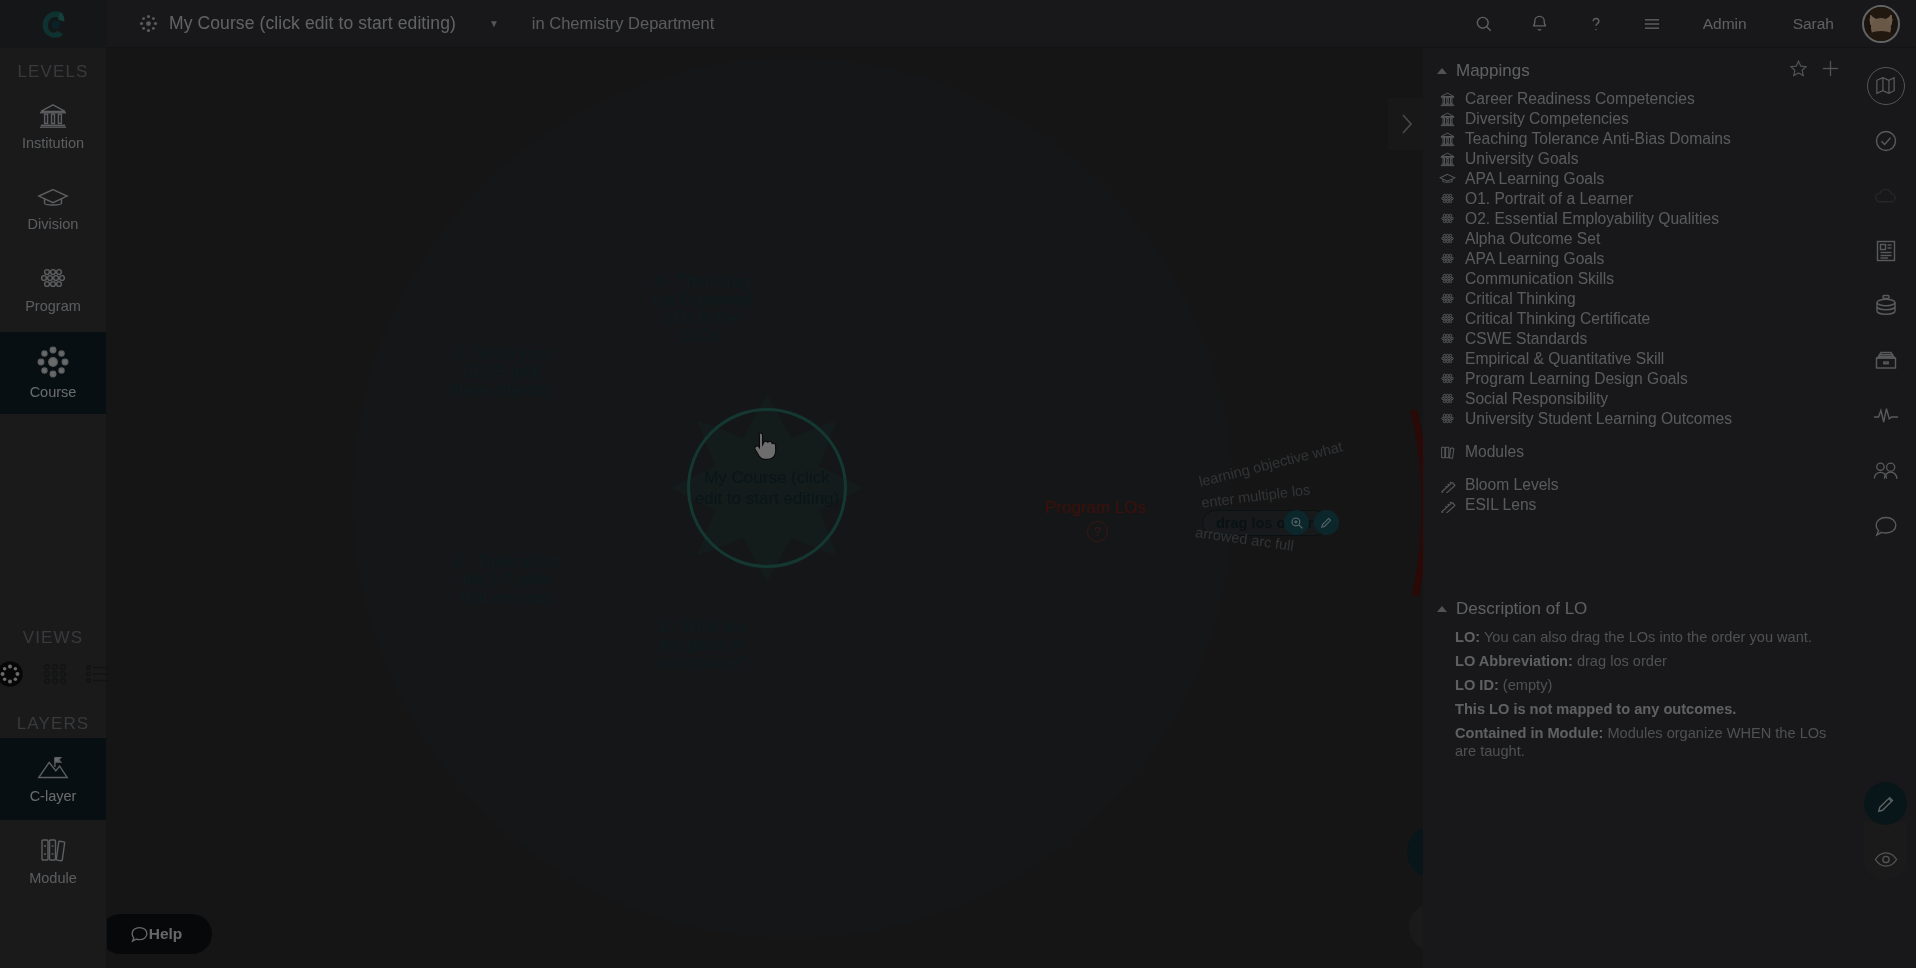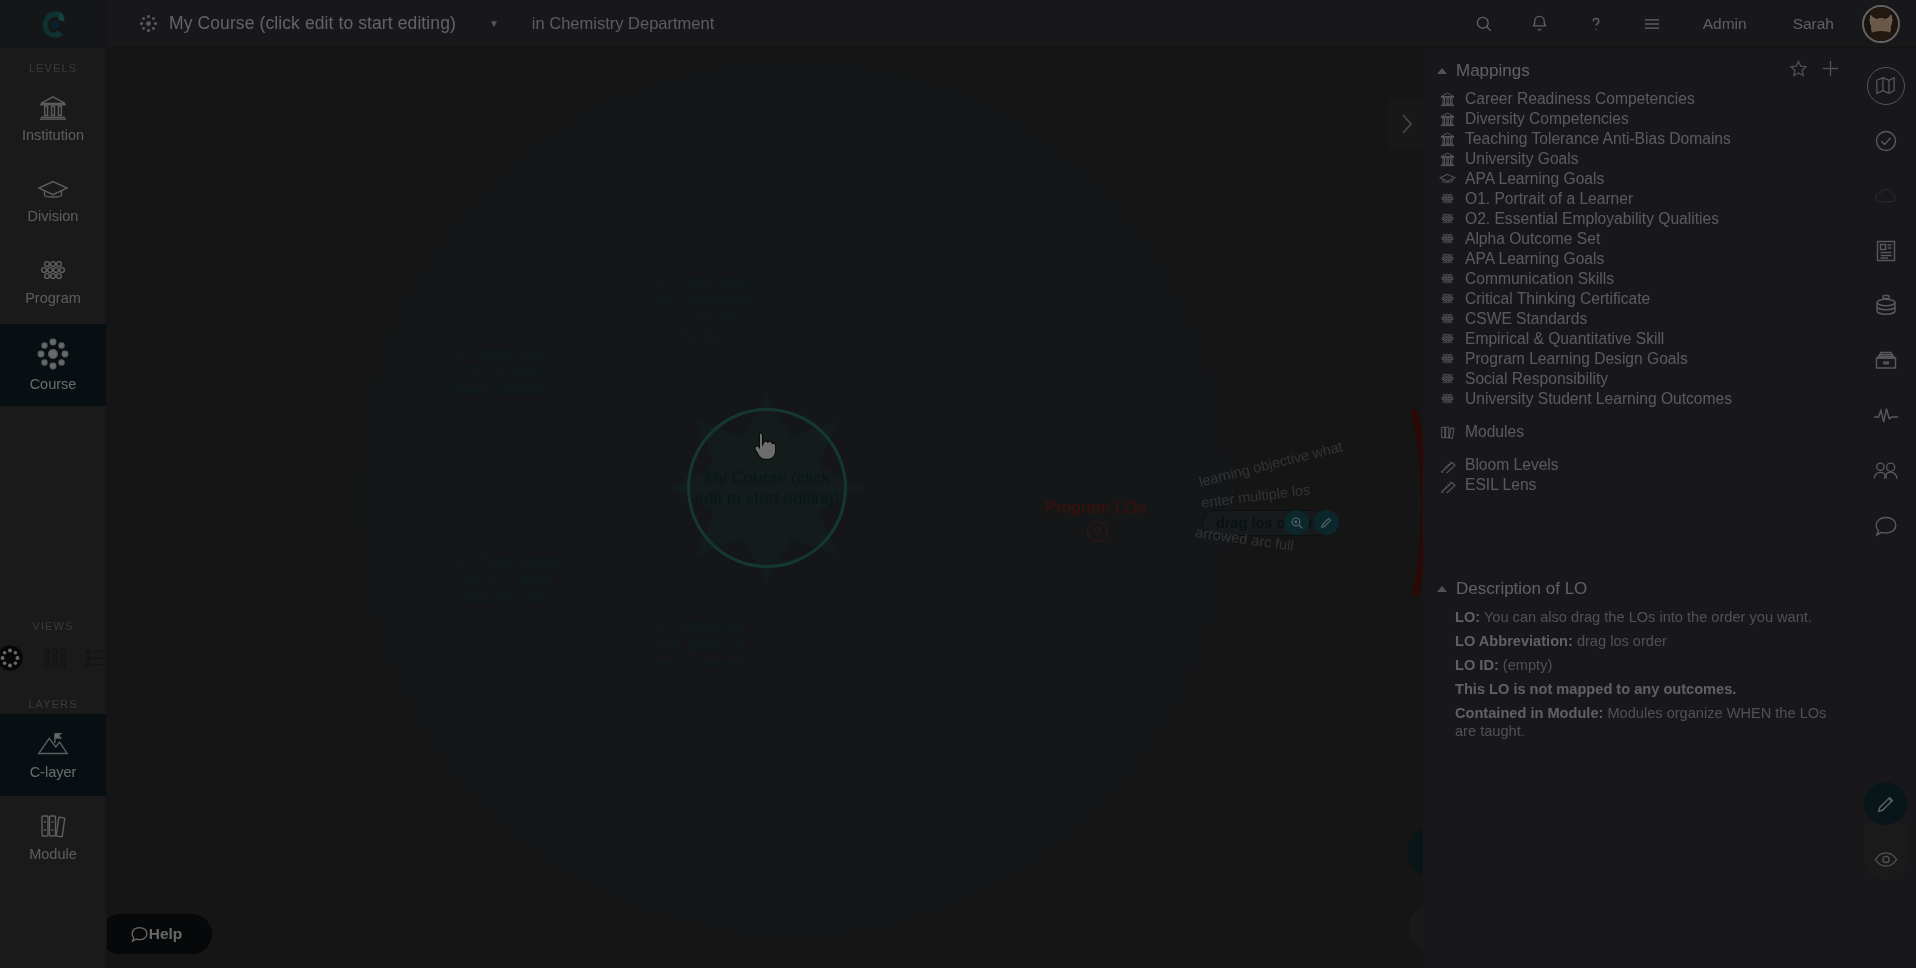--- a/index.html
+++ b/index.html
@@ -86,21 +86,21 @@
 
   
   #left-rail {
     position: absolute; top: 48px; left: 0;
     width: 107px; height: 920px;
     background: #3a3b3d;
     border-right: 1px solid #2c2d2f;
     z-index: 25;
   }
   .rail-head {
-    text-align: center; color: #7d7f82; font-size: 11px;
+    text-align: center; color: #7d7f82; font-size: 17px;
     letter-spacing: 1.1px; padding-top: 14px; padding-bottom: 4px;
   }
   .rail-item {
     height: 82px; display: flex; flex-direction: column;
     align-items: center; justify-content: center; gap: 6px;
     cursor: pointer;
   }
   .rail-item.active { background: #10222c; }
   .rail-item .lbl { color: #c9ccd0; font-size: 14.5px; }
   .rail-item.active .lbl { color: #e8eaec; }
@@ -718,20 +718,37 @@
               <circle cx="14" cy="2.6" r="1.6"></circle>
         <circle cx="4" cy="6.6" r="1.6"></circle>
               <circle cx="8" cy="6.6" r="1.6"></circle>
               <circle cx="12" cy="6.6" r="1.6"></circle>
               <circle cx="16" cy="6.6" r="1.6"></circle>
         <circle cx="6" cy="10.6" r="1.6"></circle>
               <circle cx="10" cy="10.6" r="1.6"></circle>
               <circle cx="14" cy="10.6" r="1.6"></circle>
             </svg>
           </span>
+          <span class="mlbl">Critical Thinking</span>
+        </div>
+        <div class="map-row">
+          <span class="map-icon">
+            <svg width="15" height="13" viewBox="0 0 20 16" fill="none" stroke-width="1.3">
+        <circle cx="6" cy="2.6" r="1.6"></circle>
+              <circle cx="10" cy="2.6" r="1.6"></circle>
+              <circle cx="14" cy="2.6" r="1.6"></circle>
+        <circle cx="4" cy="6.6" r="1.6"></circle>
+              <circle cx="8" cy="6.6" r="1.6"></circle>
+              <circle cx="12" cy="6.6" r="1.6"></circle>
+              <circle cx="16" cy="6.6" r="1.6"></circle>
+        <circle cx="6" cy="10.6" r="1.6"></circle>
+              <circle cx="10" cy="10.6" r="1.6"></circle>
+              <circle cx="14" cy="10.6" r="1.6"></circle>
+            </svg>
+          </span>
           <span class="mlbl">Critical Thinking Certificate</span>
         </div>
         <div class="map-row">
           <span class="map-icon">
             <svg width="15" height="13" viewBox="0 0 20 16" fill="none" stroke-width="1.3">
         <circle cx="6" cy="2.6" r="1.6"></circle>
               <circle cx="10" cy="2.6" r="1.6"></circle>
               <circle cx="14" cy="2.6" r="1.6"></circle>
         <circle cx="4" cy="6.6" r="1.6"></circle>
               <circle cx="8" cy="6.6" r="1.6"></circle>

